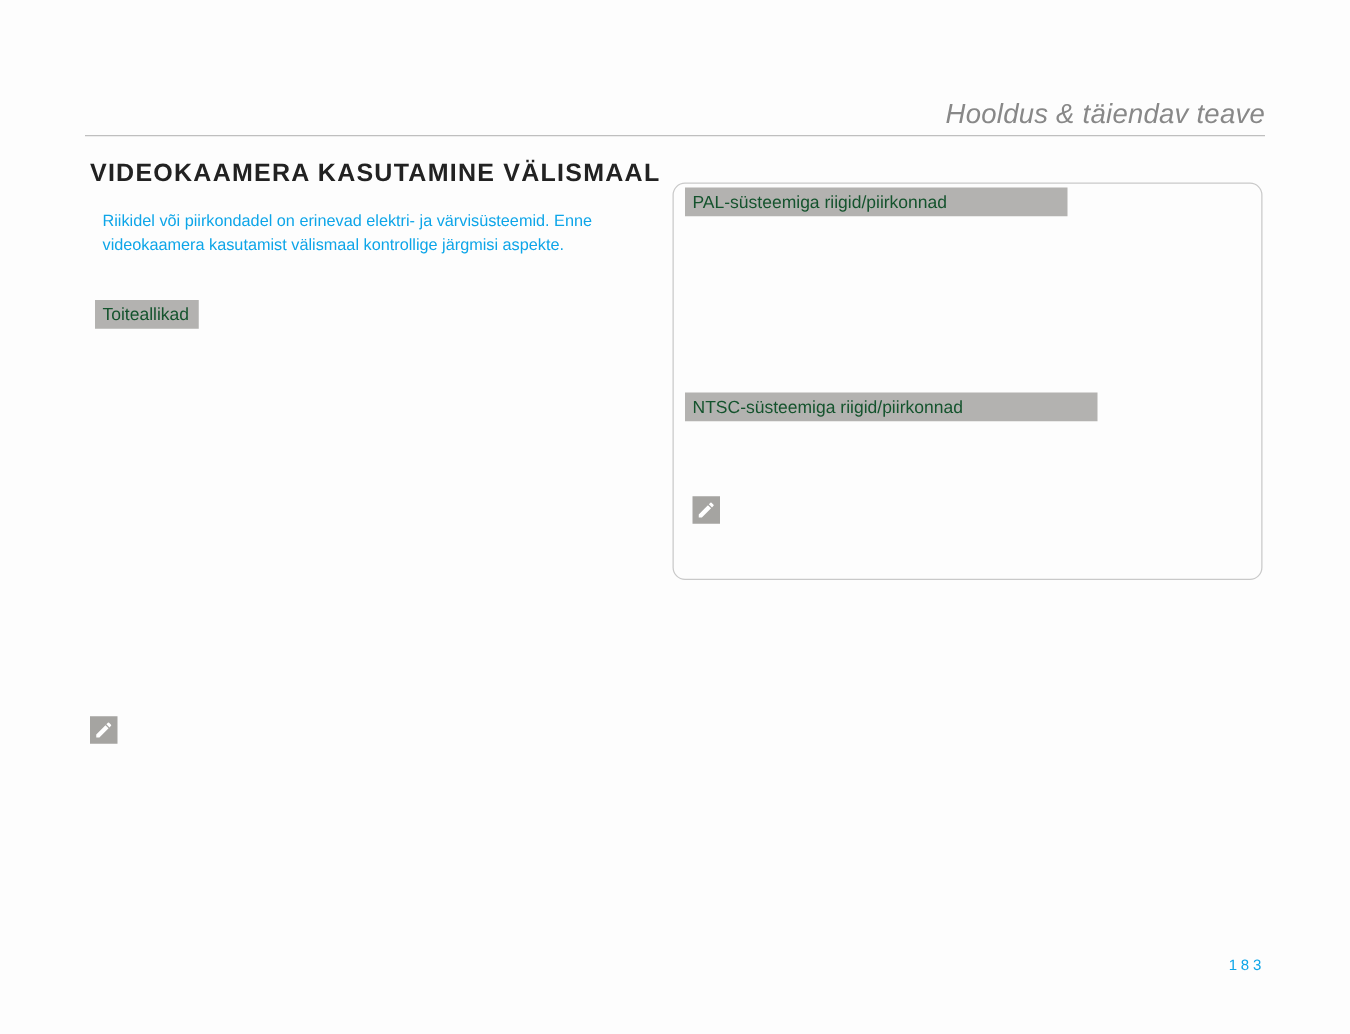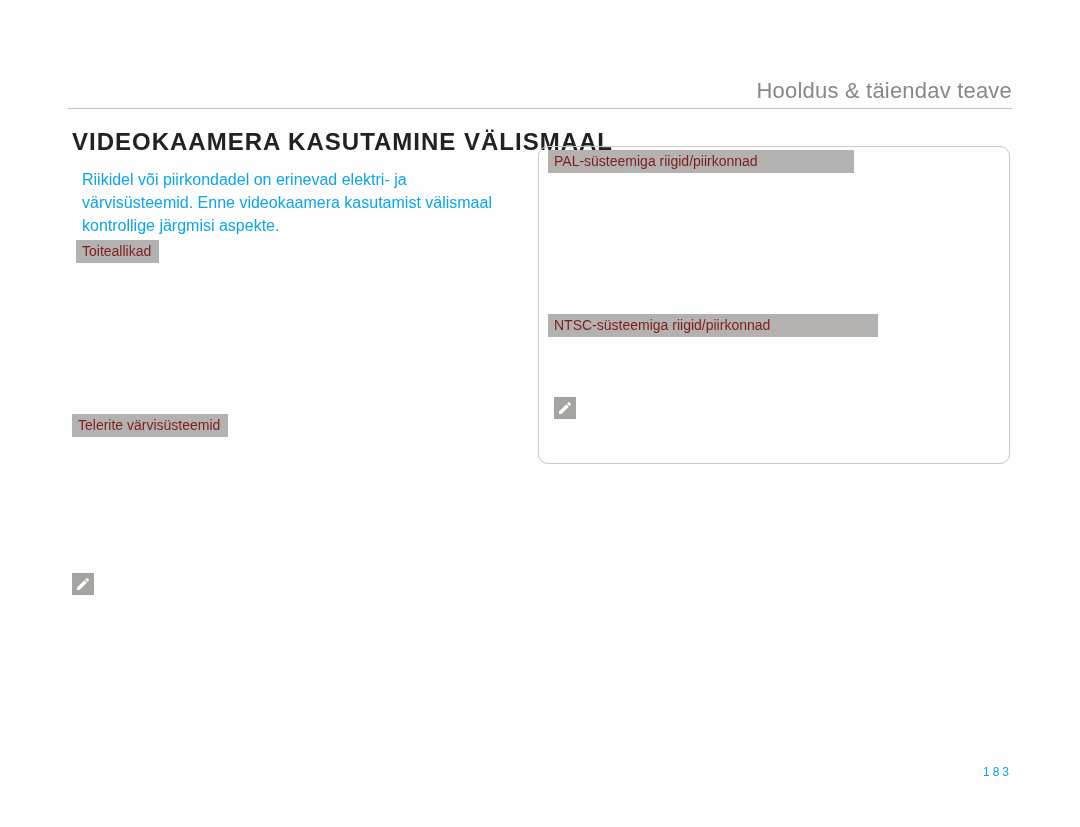--- a/index.html
+++ b/index.html
@@ -18,52 +18,53 @@
     box-sizing: border-box;
   }
   .header {
     position: absolute;
     top: 78px;
     right: 68px;
     font-size: 22px;
     font-weight: 300;
     color: #888;
     letter-spacing: 0.2px;
+    font-style: italic;
   }
   .header-rule {
     position: absolute;
     top: 108px;
     left: 68px;
     right: 68px;
     height: 1px;
     background: #bfbfbf;
   }
   .section-title {
     position: absolute;
     top: 128px;
     left: 72px;
-    font-size: 24px;
+    font-size: 20px;
     font-weight: 900;
     letter-spacing: 1px;
     color: #222;
     font-family: Arial, Helvetica, sans-serif;
   }
   .intro {
     position: absolute;
     top: 168px;
     left: 82px;
     width: 440px;
-    font-size: 16px;
+    font-size: 13px;
     line-height: 1.45;
     color: #0da5e8;
     font-weight: 500;
   }
   .label {
     background: #b3b2b0;
-    color: #7f1d1d;
+    color: #14532d;
     font-size: 14px;
     padding: 3px 8px 4px 6px;
     display: inline-block;
     font-weight: 300;
     line-height: 1.15;
   }
   .label-toite {
     position: absolute;
     top: 240px;
     left: 76px;
@@ -132,21 +133,20 @@
 
   <div class="header">Hooldus &amp; täiendav teave</div>
   <div class="header-rule"></div>
 
   <div class="section-title">VIDEOKAAMERA KASUTAMINE VÄLISMAAL</div>
 
   <div class="intro">Riikidel või piirkondadel on erinevad elektri- ja värvisüsteemid. Enne videokaamera kasutamist välismaal kontrollige järgmisi aspekte.</div>
 
   <div class="label label-toite">Toiteallikad</div>
 
-  <div class="label label-telerite">Telerite värvisüsteemid</div>
 
   <div class="note-icon note-icon-left">
     <svg viewBox="0 0 24 24">
       <path d="M3 17.25V21h3.75L17.81 9.94l-3.75-3.75L3 17.25zM20.71 7.04a1 1 0 0 0 0-1.41l-2.34-2.34a1 1 0 0 0-1.41 0l-1.83 1.83 3.75 3.75 1.83-1.83z" fill="#fff"></path>
     </svg>
   </div>
 
   <div class="right-panel"></div>
 
   <div class="label label-pal">PAL-süsteemiga riigid/piirkonnad</div>

